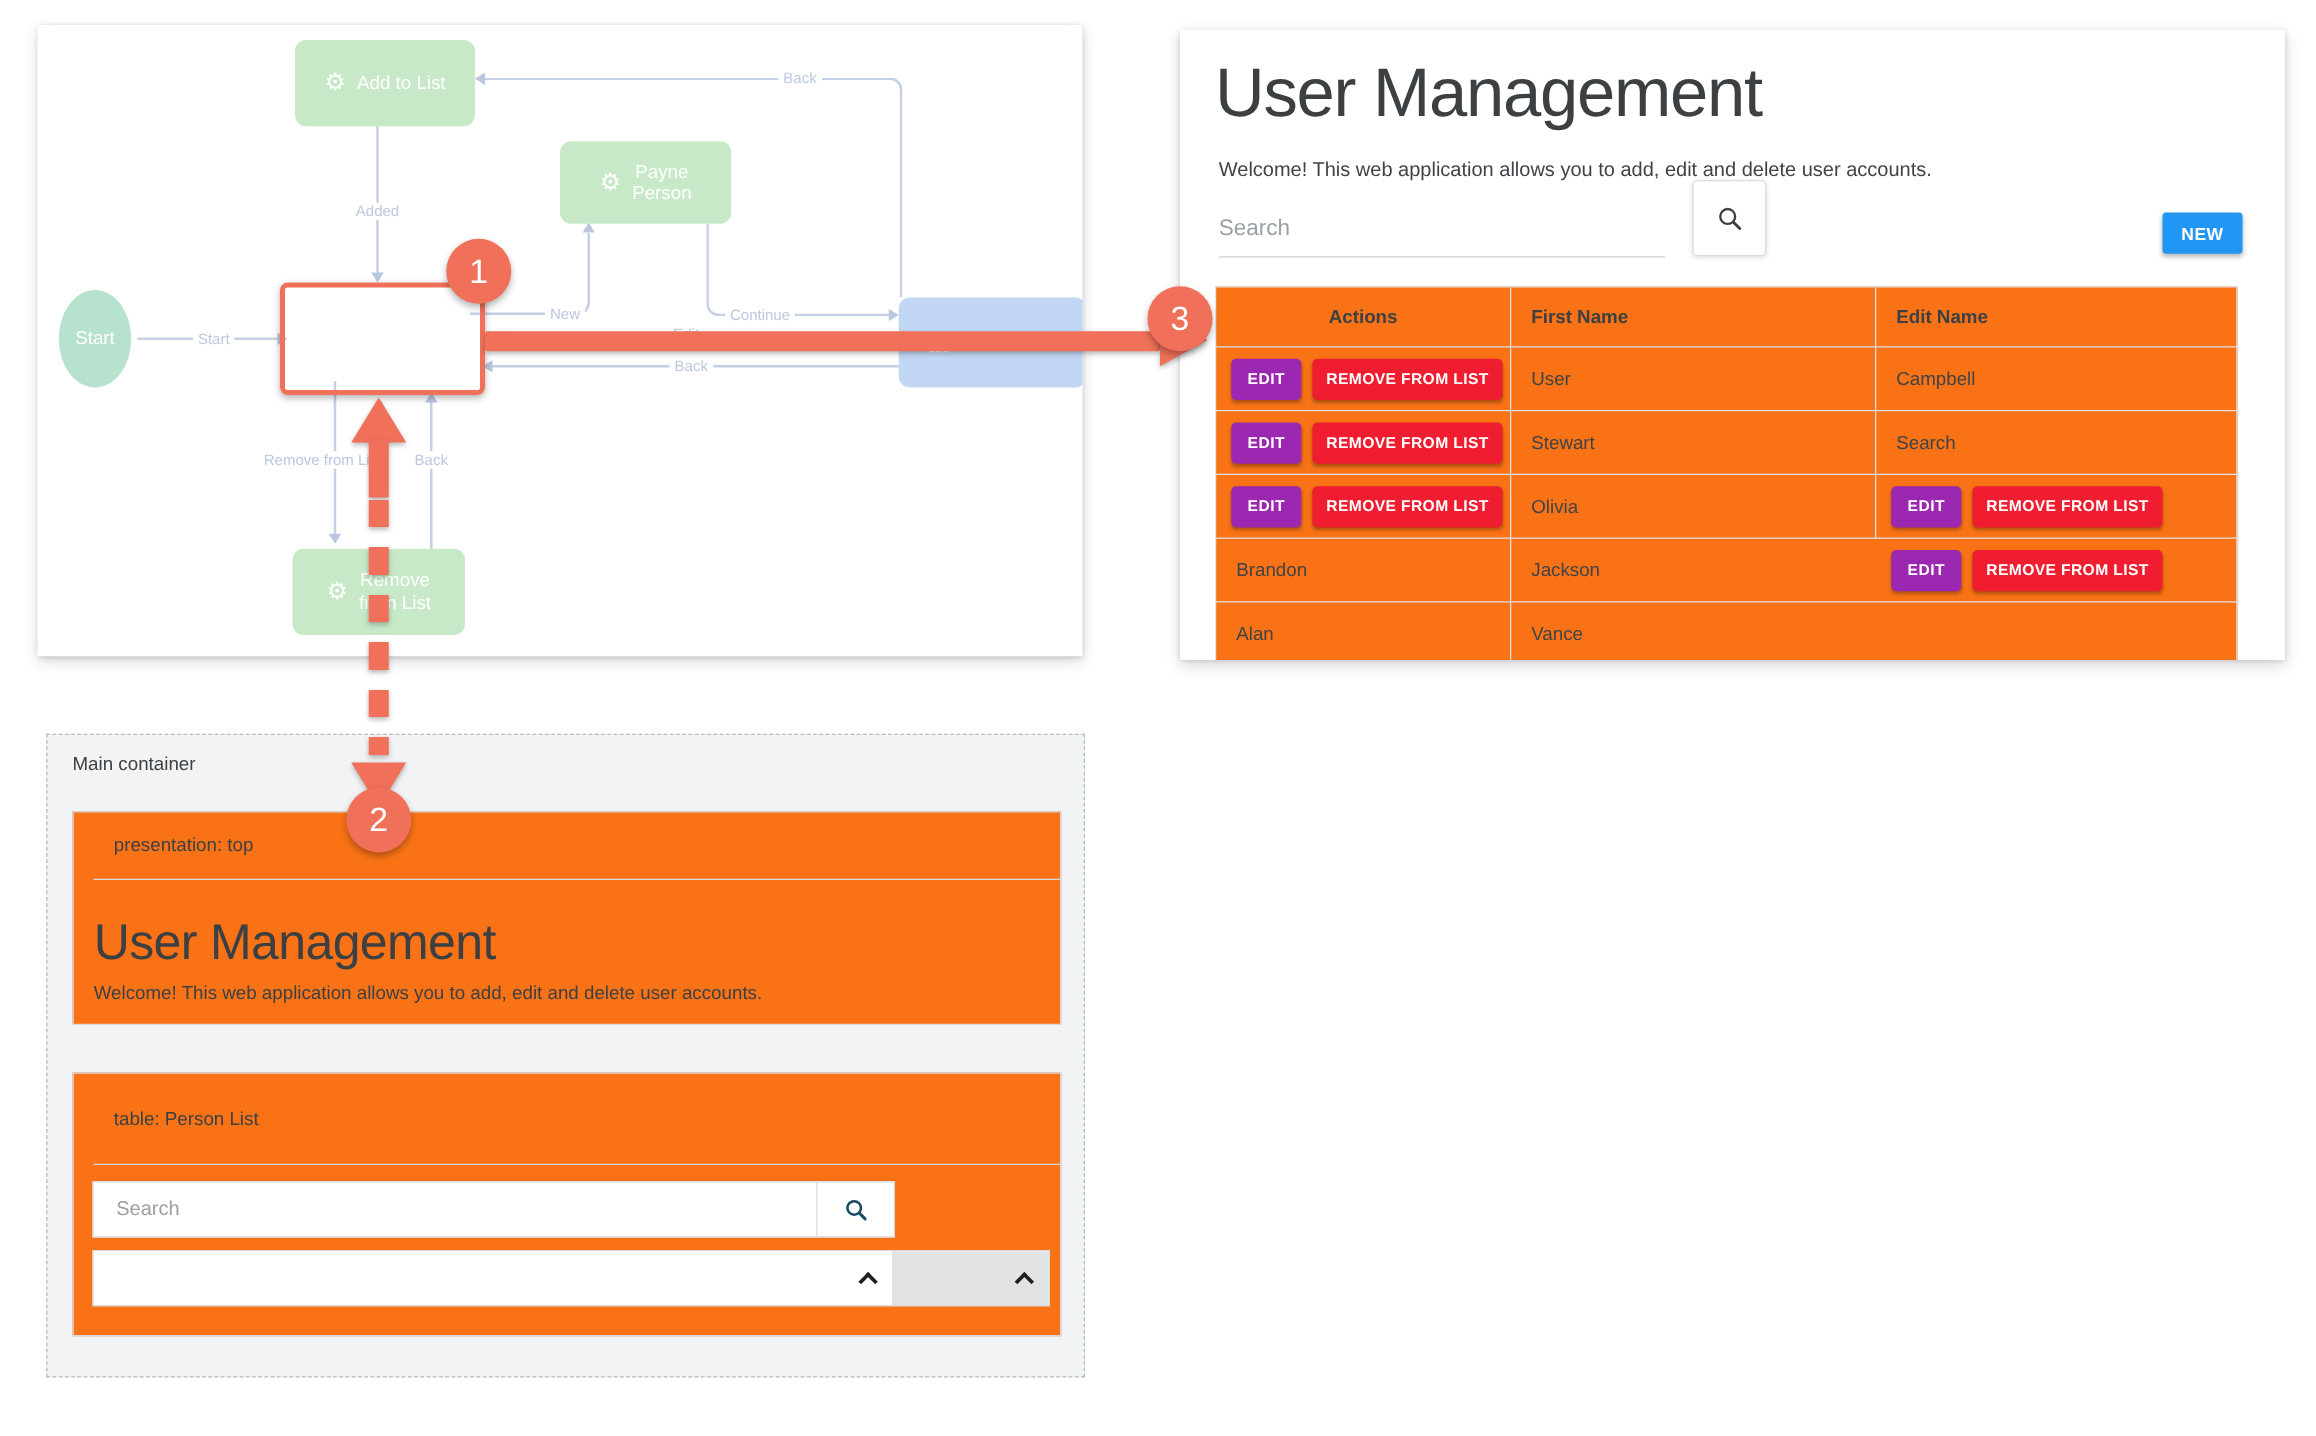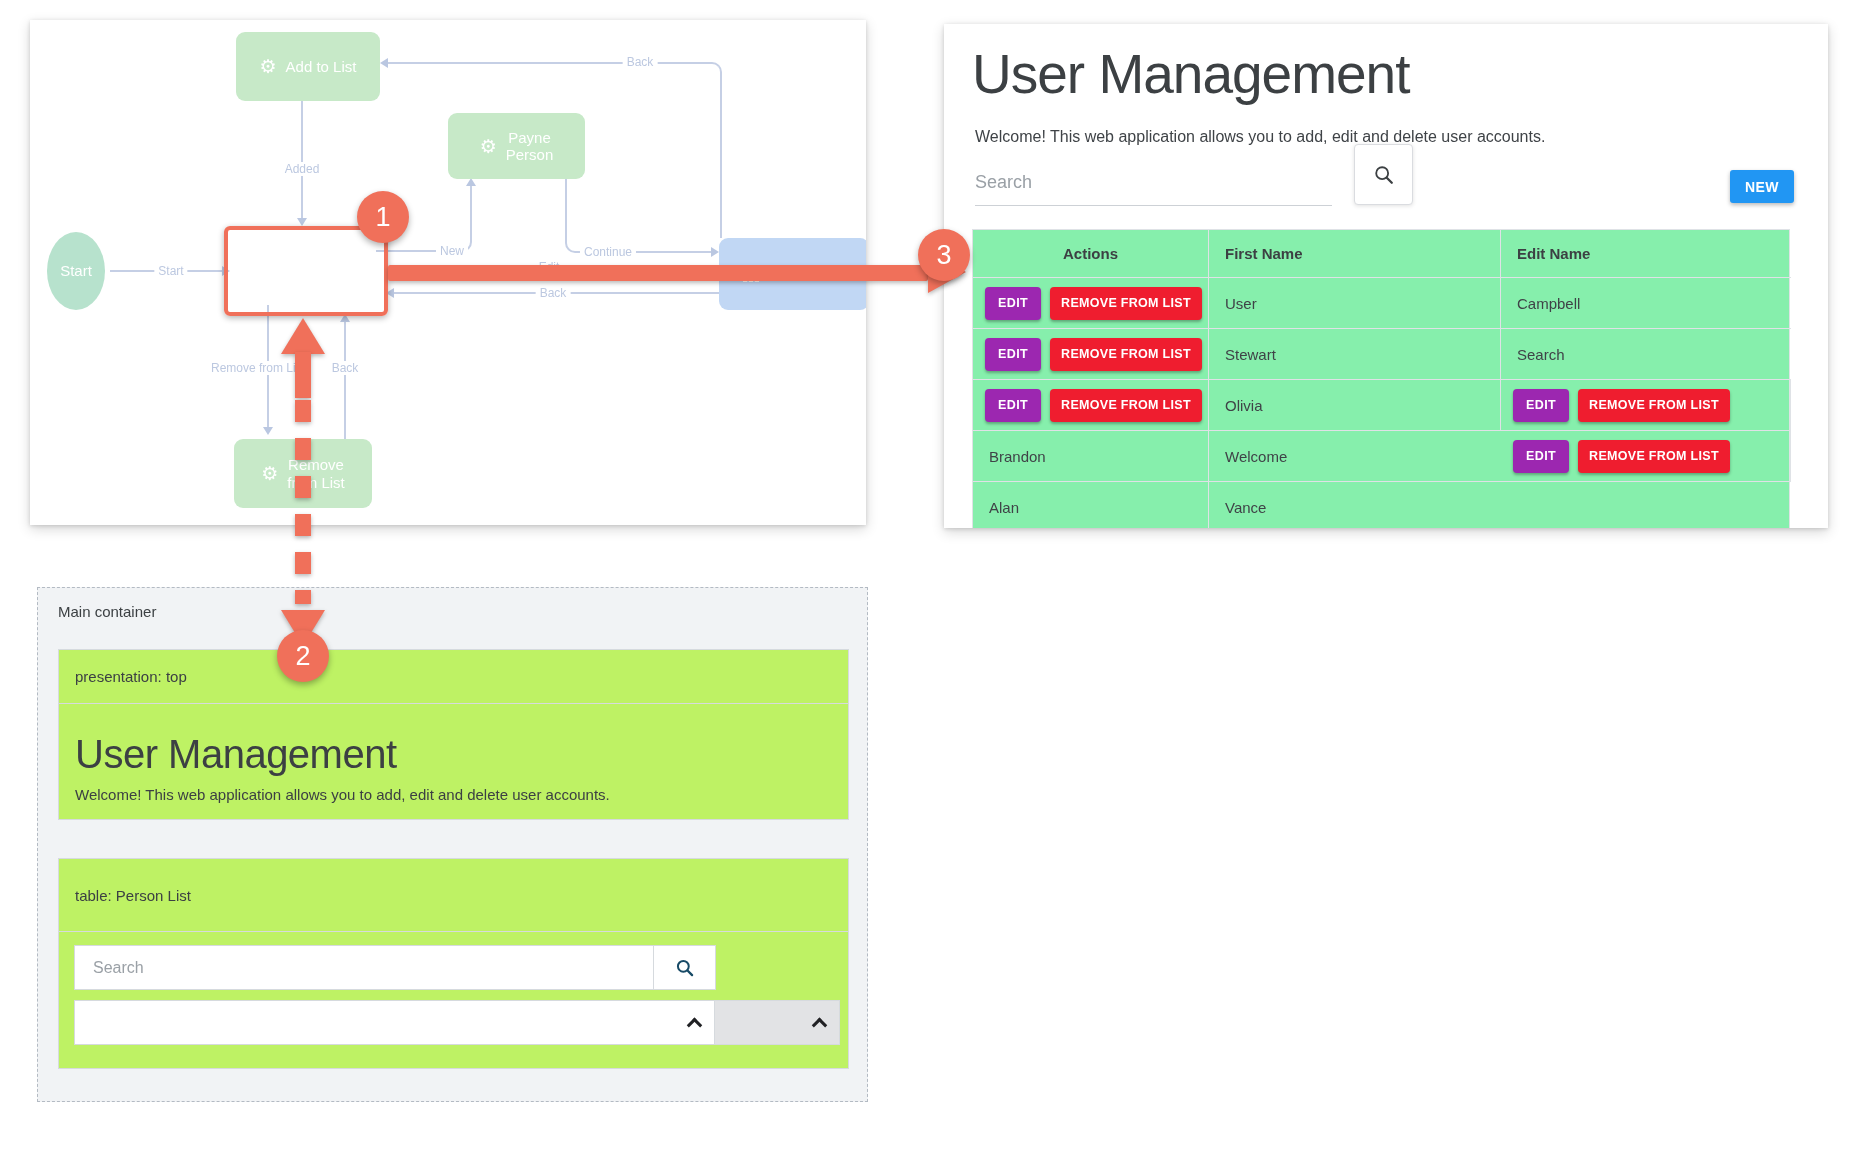--- a/index.html
+++ b/index.html
@@ -58,41 +58,41 @@
   .srch input { width:100%; height:100%; border:none; outline:none; background:transparent; font-size:18px;
                 font-family:inherit; color:#3c4043; }
   .srch input::placeholder { color:#9aa0a6; }
   .sbtn { position:absolute; left:410px; top:120px; width:59px; height:61px; background:#fff;
           border:1px solid #dadce0; border-radius:4px; box-shadow:0 1px 4px rgba(0,0,0,.12);
           display:flex; align-items:center; justify-content:center; cursor:pointer; }
   .newbtn { position:absolute; left:786px; top:146px; height:33px; padding:0 15px; background:#2196f3; color:#fff;
             border:none; border-radius:3px; font-size:14px; font-weight:bold; letter-spacing:.4px;
             font-family:inherit; box-shadow:0 2px 4px rgba(0,0,0,.28); cursor:pointer; }
   .utable { position:absolute; left:28px; top:205px; width:818px; display:grid;
-            grid-template-columns:236px 292px 290px; border:1px solid #dfe2e6; background:#86efac; }
+            grid-template-columns:236px 292px 290px; border:1px solid #dfe2e6; background:#f97316; }
   .utable .th { height:48px; display:flex; align-items:center; font-weight:bold; font-size:15px; color:#3c4043;
                 border-bottom:1px solid #dfe2e6; }
   .utable .th.c { justify-content:center; }
   .utable .th.l, .utable .td.name { padding-left:16px; }
   .utable .br { border-right:1px solid #dfe2e6; }
   .utable .td { height:51px; display:flex; align-items:center; font-size:15px; color:#3f4347;
                 border-bottom:1px solid #dfe2e6; }
   .utable .td.actions { padding-left:12px; gap:9px; }
   .btn-edit { height:33px; padding:0 13px; background:#9c27b0; color:#fff; border:none; border-radius:4px;
               font-size:12.5px; font-weight:bold; letter-spacing:.4px; font-family:inherit;
               box-shadow:0 2px 3px rgba(0,0,0,.3); cursor:pointer; }
   .btn-remove { height:33px; padding:0 11px; background:#ef1d2f; color:#fff; border:none; border-radius:4px;
               font-size:12.5px; font-weight:bold; letter-spacing:.3px; font-family:inherit;
               box-shadow:0 2px 3px rgba(0,0,0,.3); cursor:pointer; }
 
   
   .builder { position:absolute; left:37px; top:587px; width:831px; height:515px; background:#f1f3f5;
              border:1px dashed #b3bac3; }
   .blabel { position:absolute; left:20px; top:15px; font-size:15px; color:#3c4043; }
-  .bbox { position:absolute; left:20px; background:#bef264; border:1px solid #d6dade; }
+  .bbox { position:absolute; left:20px; background:#f97316; border:1px solid #d6dade;padding-left:16px; }
   .bbox1 { top:61px; width:791px; height:171px; }
   .bbox2 { top:270px; width:791px; height:211px; }
   .bhead { height:54px; border-bottom:1px solid #d6dade; display:flex; align-items:center; padding-left:16px;
            font-size:15px; color:#3c4043; }
   .bbox2 .bhead { height:73px; }
   .btitle { position:absolute; left:16px; top:82px; font-size:40px; font-weight:400; color:#3c4043; letter-spacing:-0.5px; }
   .bwelcome { position:absolute; left:16px; top:136px; font-size:15px; color:#3c4043; }
   .bsearch { position:absolute; left:15px; top:86px; width:642px; height:45px; border:1px solid #d6dade;
              display:flex; background:#fff; }
   .bsearch input { flex:1; border:none; outline:none; background:transparent; font-size:16px; padding-left:18px;
@@ -224,21 +224,21 @@
         <div class="td actions br">
           <button class="btn-edit">EDIT</button>
           <button class="btn-remove">REMOVE FROM LIST</button>
         </div>
         <div class="td name br">Olivia</div>
         <div class="td actions br">
           <button class="btn-edit">EDIT</button>
           <button class="btn-remove">REMOVE FROM LIST</button>
         </div>
         <div class="td name br">Brandon</div>
-        <div class="td name">Welcome</div>
+        <div class="td name">Jackson</div>
         <div class="td actions br">
           <button class="btn-edit">EDIT</button>
           <button class="btn-remove">REMOVE FROM LIST</button>
         </div>
         <div class="td name br">Alan</div>
         <div class="td name">Vance</div>
       </div>
   </div>
 
   <div class="builder">

